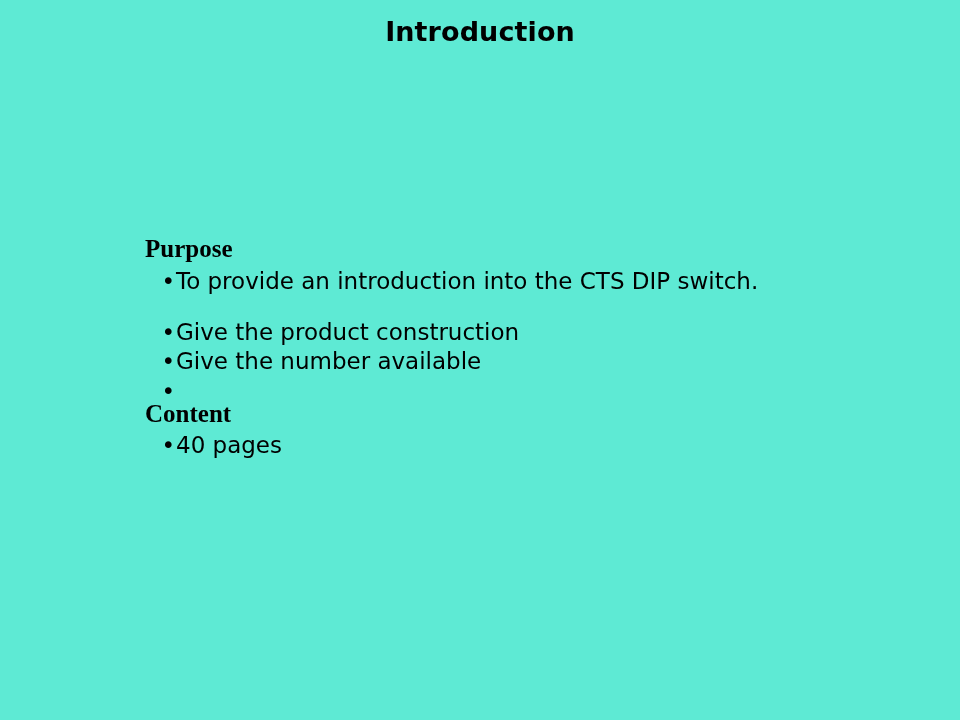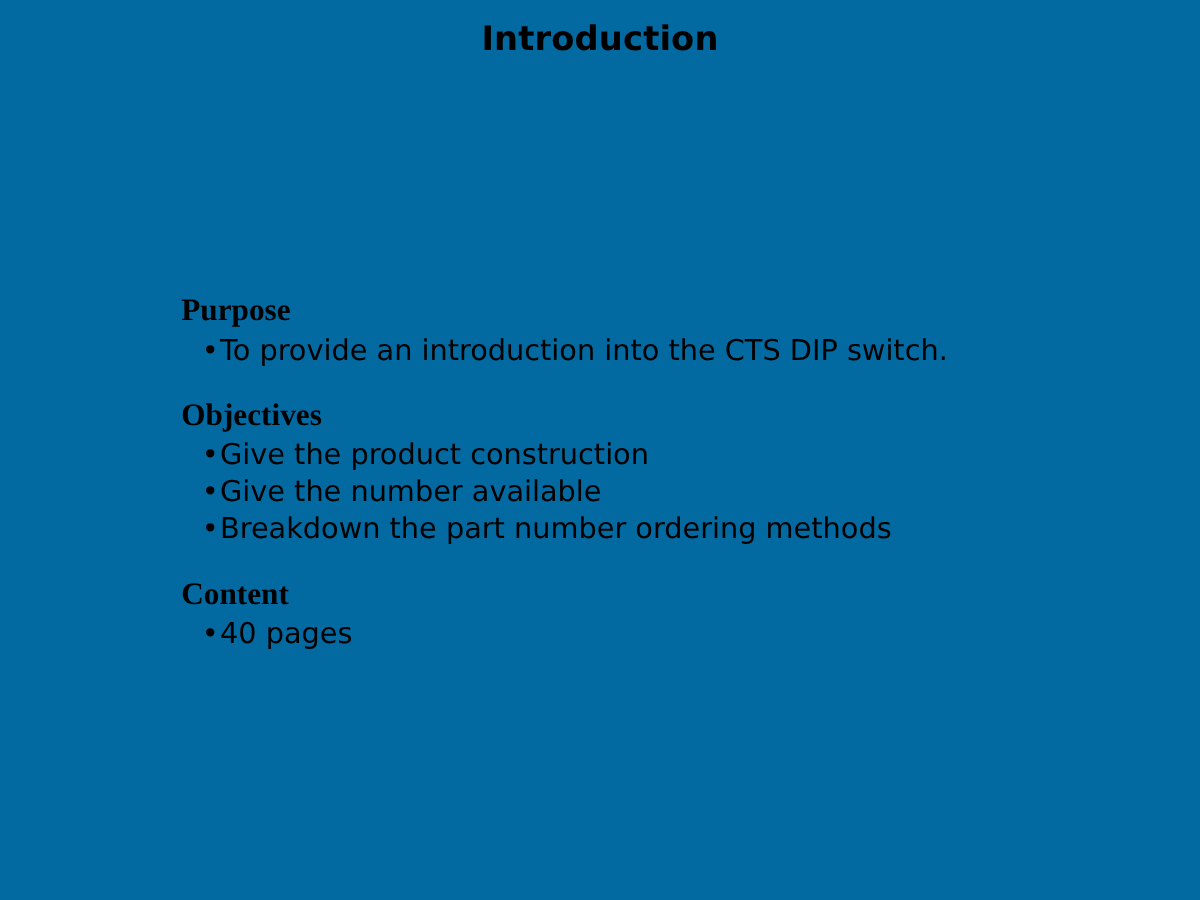--- a/index.html
+++ b/index.html
@@ -13,21 +13,21 @@
     background: #ffffff;
     font-family: "DejaVu Sans", sans-serif;
     color: #000000;
     overflow: hidden;
   }
 
   .slide {
     position: relative;
     width: 960px;
     height: 720px;
-    background: #0369a1;
+    background: #5eead4;
   }
 
   .slide-title {
     position: absolute;
     top: 16px;
     left: 0;
     width: 960px;
     text-align: center;
     font-size: 27px;
     font-weight: bold;
@@ -96,30 +96,29 @@
     <div class="section">
       <div class="section-heading">Purpose</div>
       <ul class="bullet-list">
         <li class="bullet-item">
           <span class="bullet-marker">•</span><span>To provide an introduction into the CTS DIP switch.</span>
         </li>
       </ul>
     </div>
 
     <div class="section">
-      <div class="section-heading">Objectives</div>
       <ul class="bullet-list">
         <li class="bullet-item">
           <span class="bullet-marker">•</span><span>Give the product construction</span>
         </li>
         <li class="bullet-item">
           <span class="bullet-marker">•</span><span>Give the number available</span>
         </li>
         <li class="bullet-item">
-          <span class="bullet-marker">•</span><span>Breakdown the part number ordering methods</span>
+          <span class="bullet-marker">•</span>
         </li>
       </ul>
     </div>
 
     <div class="section">
       <div class="section-heading">Content</div>
       <ul class="bullet-list">
         <li class="bullet-item">
           <span class="bullet-marker">•</span><span>40 pages</span>
         </li>

